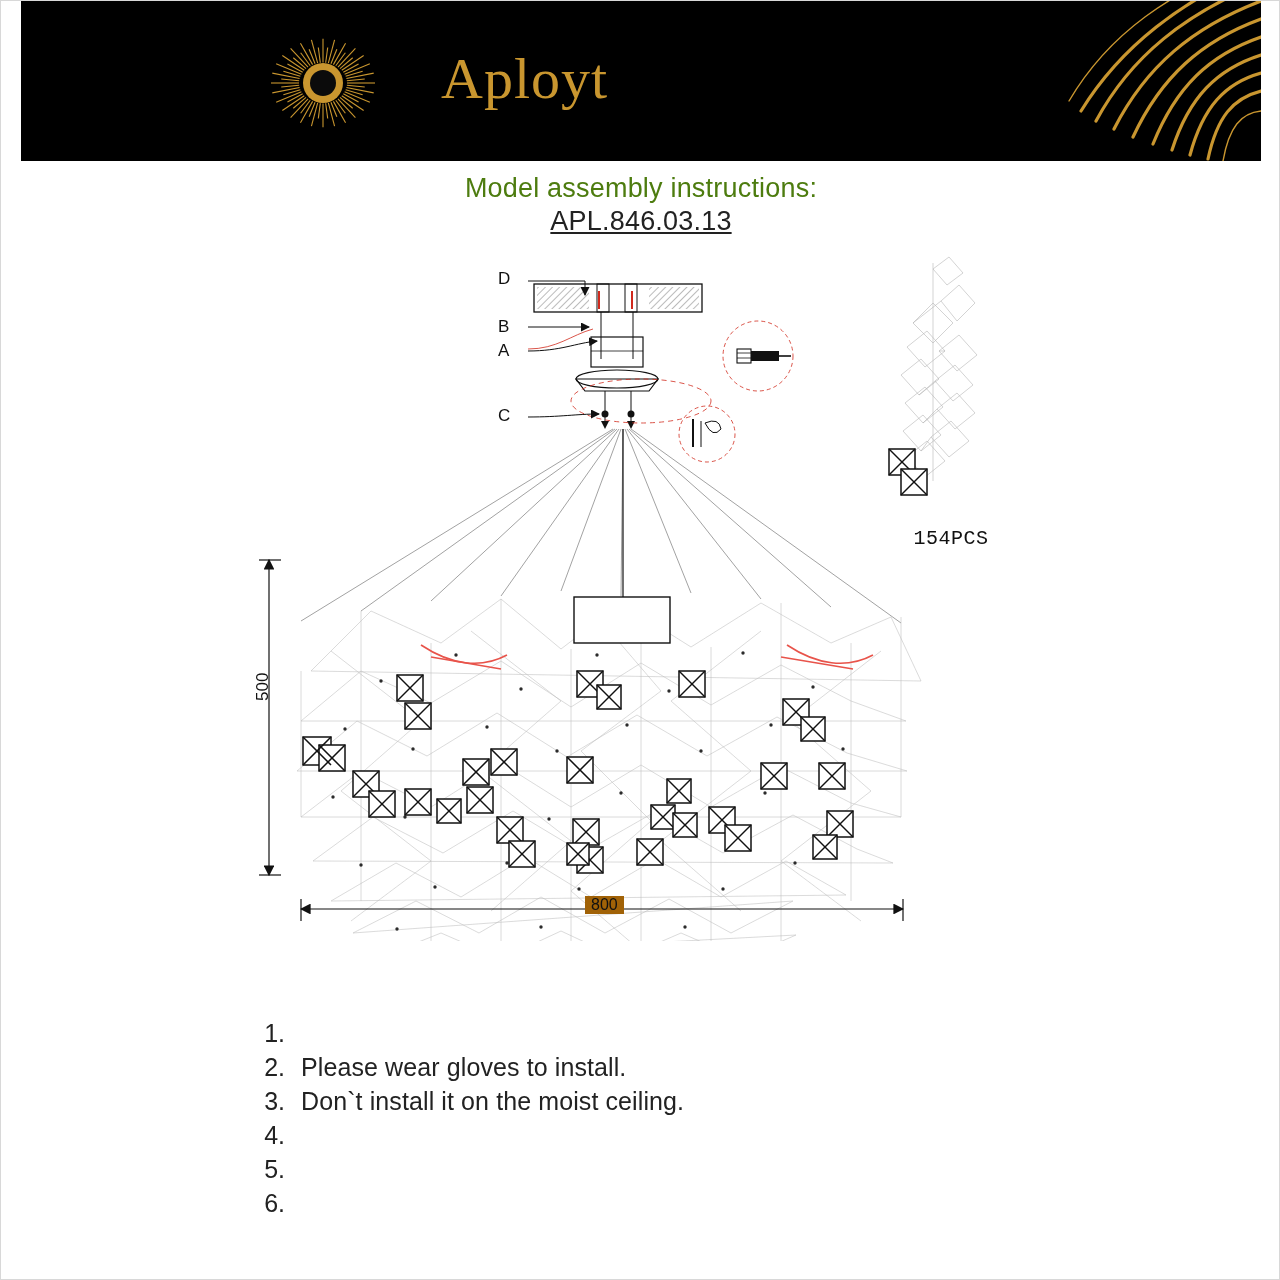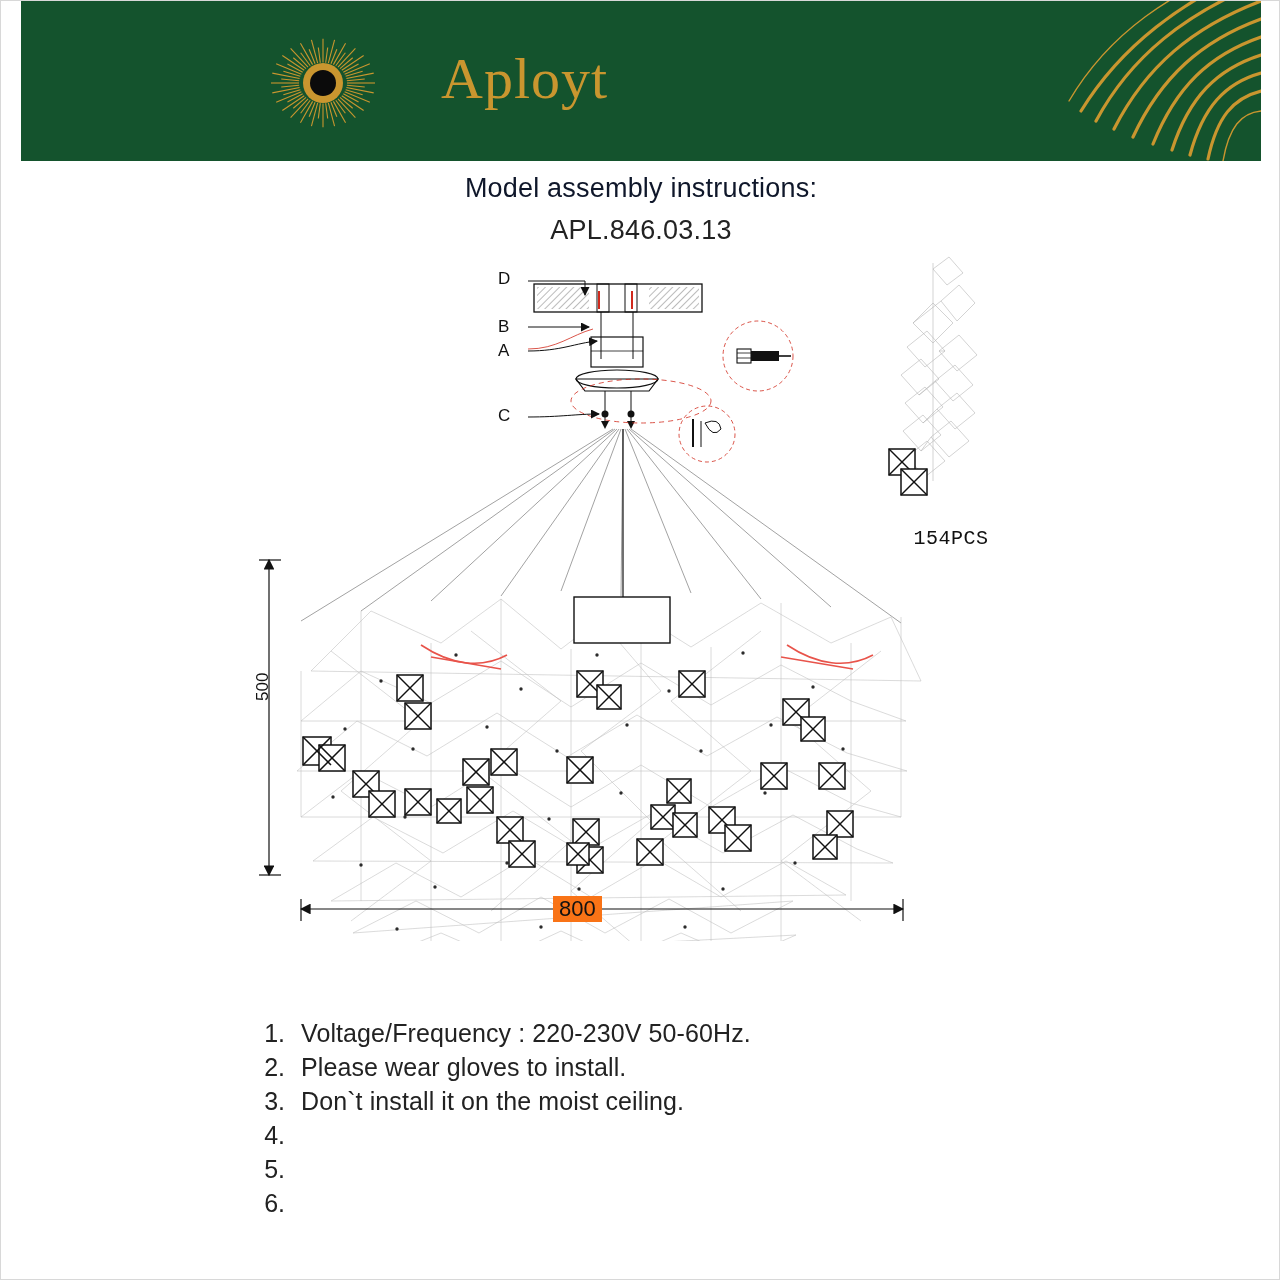--- a/index.html
+++ b/index.html
@@ -26,21 +26,21 @@
     background: #fff;
   }
 
   
   .header {
     position: absolute;
     left: 20px;
     top: 0px;
     width: 1240px;
     height: 160px;
-    background: #14532d;
+    background: #000000;
     overflow: hidden;
   }
   .brand {
     position: absolute;
     left: 420px;
     top: 44px;
     font-family: "Liberation Serif", serif;
     font-size: 58px;
     letter-spacing: 1px;
     color: #c9962f;
@@ -63,28 +63,29 @@
   
   .title-block {
     position: absolute;
     left: 0;
     top: 172px;
     width: 1280px;
     text-align: center;
   }
   .title-line1 {
     font-size: 27px;
-    color: #0f172a;
+    color: #4d7c0f;
     letter-spacing: 0.2px;
   }
   .title-line2 {
     font-size: 27px;
     color: #222;
-    margin-top: 11px;
+    margin-top: 2px;
     letter-spacing: 0.2px;
+    text-decoration: underline;
   }
 
   
   .diagram {
     position: absolute;
     left: 0;
     top: 250px;
     width: 1280px;
     height: 690px;
   }
@@ -104,25 +105,25 @@
     width: 140px;
     text-align: center;
     font-size: 20px;
     letter-spacing: 0.5px;
     color: #111;
     font-family: Liberation Mono, monospace;
   }
 
   .dim-h-text {
     position: absolute;
-    left: 552px;
+    left: 584px;
     top: 895px;
-    font-size: 22px;
+    font-size: 16px;
     color: #111;
-    background: #f97316;
+    background: #a16207;
     padding: 0 6px;
   }
   .dim-v-text {
     position: absolute;
     left: 252px;
     top: 700px;
     font-size: 17px;
     color: #111;
     transform: rotate(-90deg);
     transform-origin: left top;
@@ -631,21 +632,20 @@
 
     <div class="pcs-label">154PCS</div>
   </div>
 
   <div class="dim-v-text">500</div>
   <div class="dim-h-text">800</div>
 
   <div class="notes">
     <div class="note-row">
       <div class="note-num">1.</div>
-      <div class="note-text">Voltage/Frequency : 220-230V 50-60Hz.</div>
     </div>
     <div class="note-row">
       <div class="note-num">2.</div>
       <div class="note-text">Please wear gloves to install.</div>
     </div>
     <div class="note-row">
       <div class="note-num">3.</div>
       <div class="note-text">Don`t install it on the moist ceiling.</div>
     </div>
     <div class="note-row">

